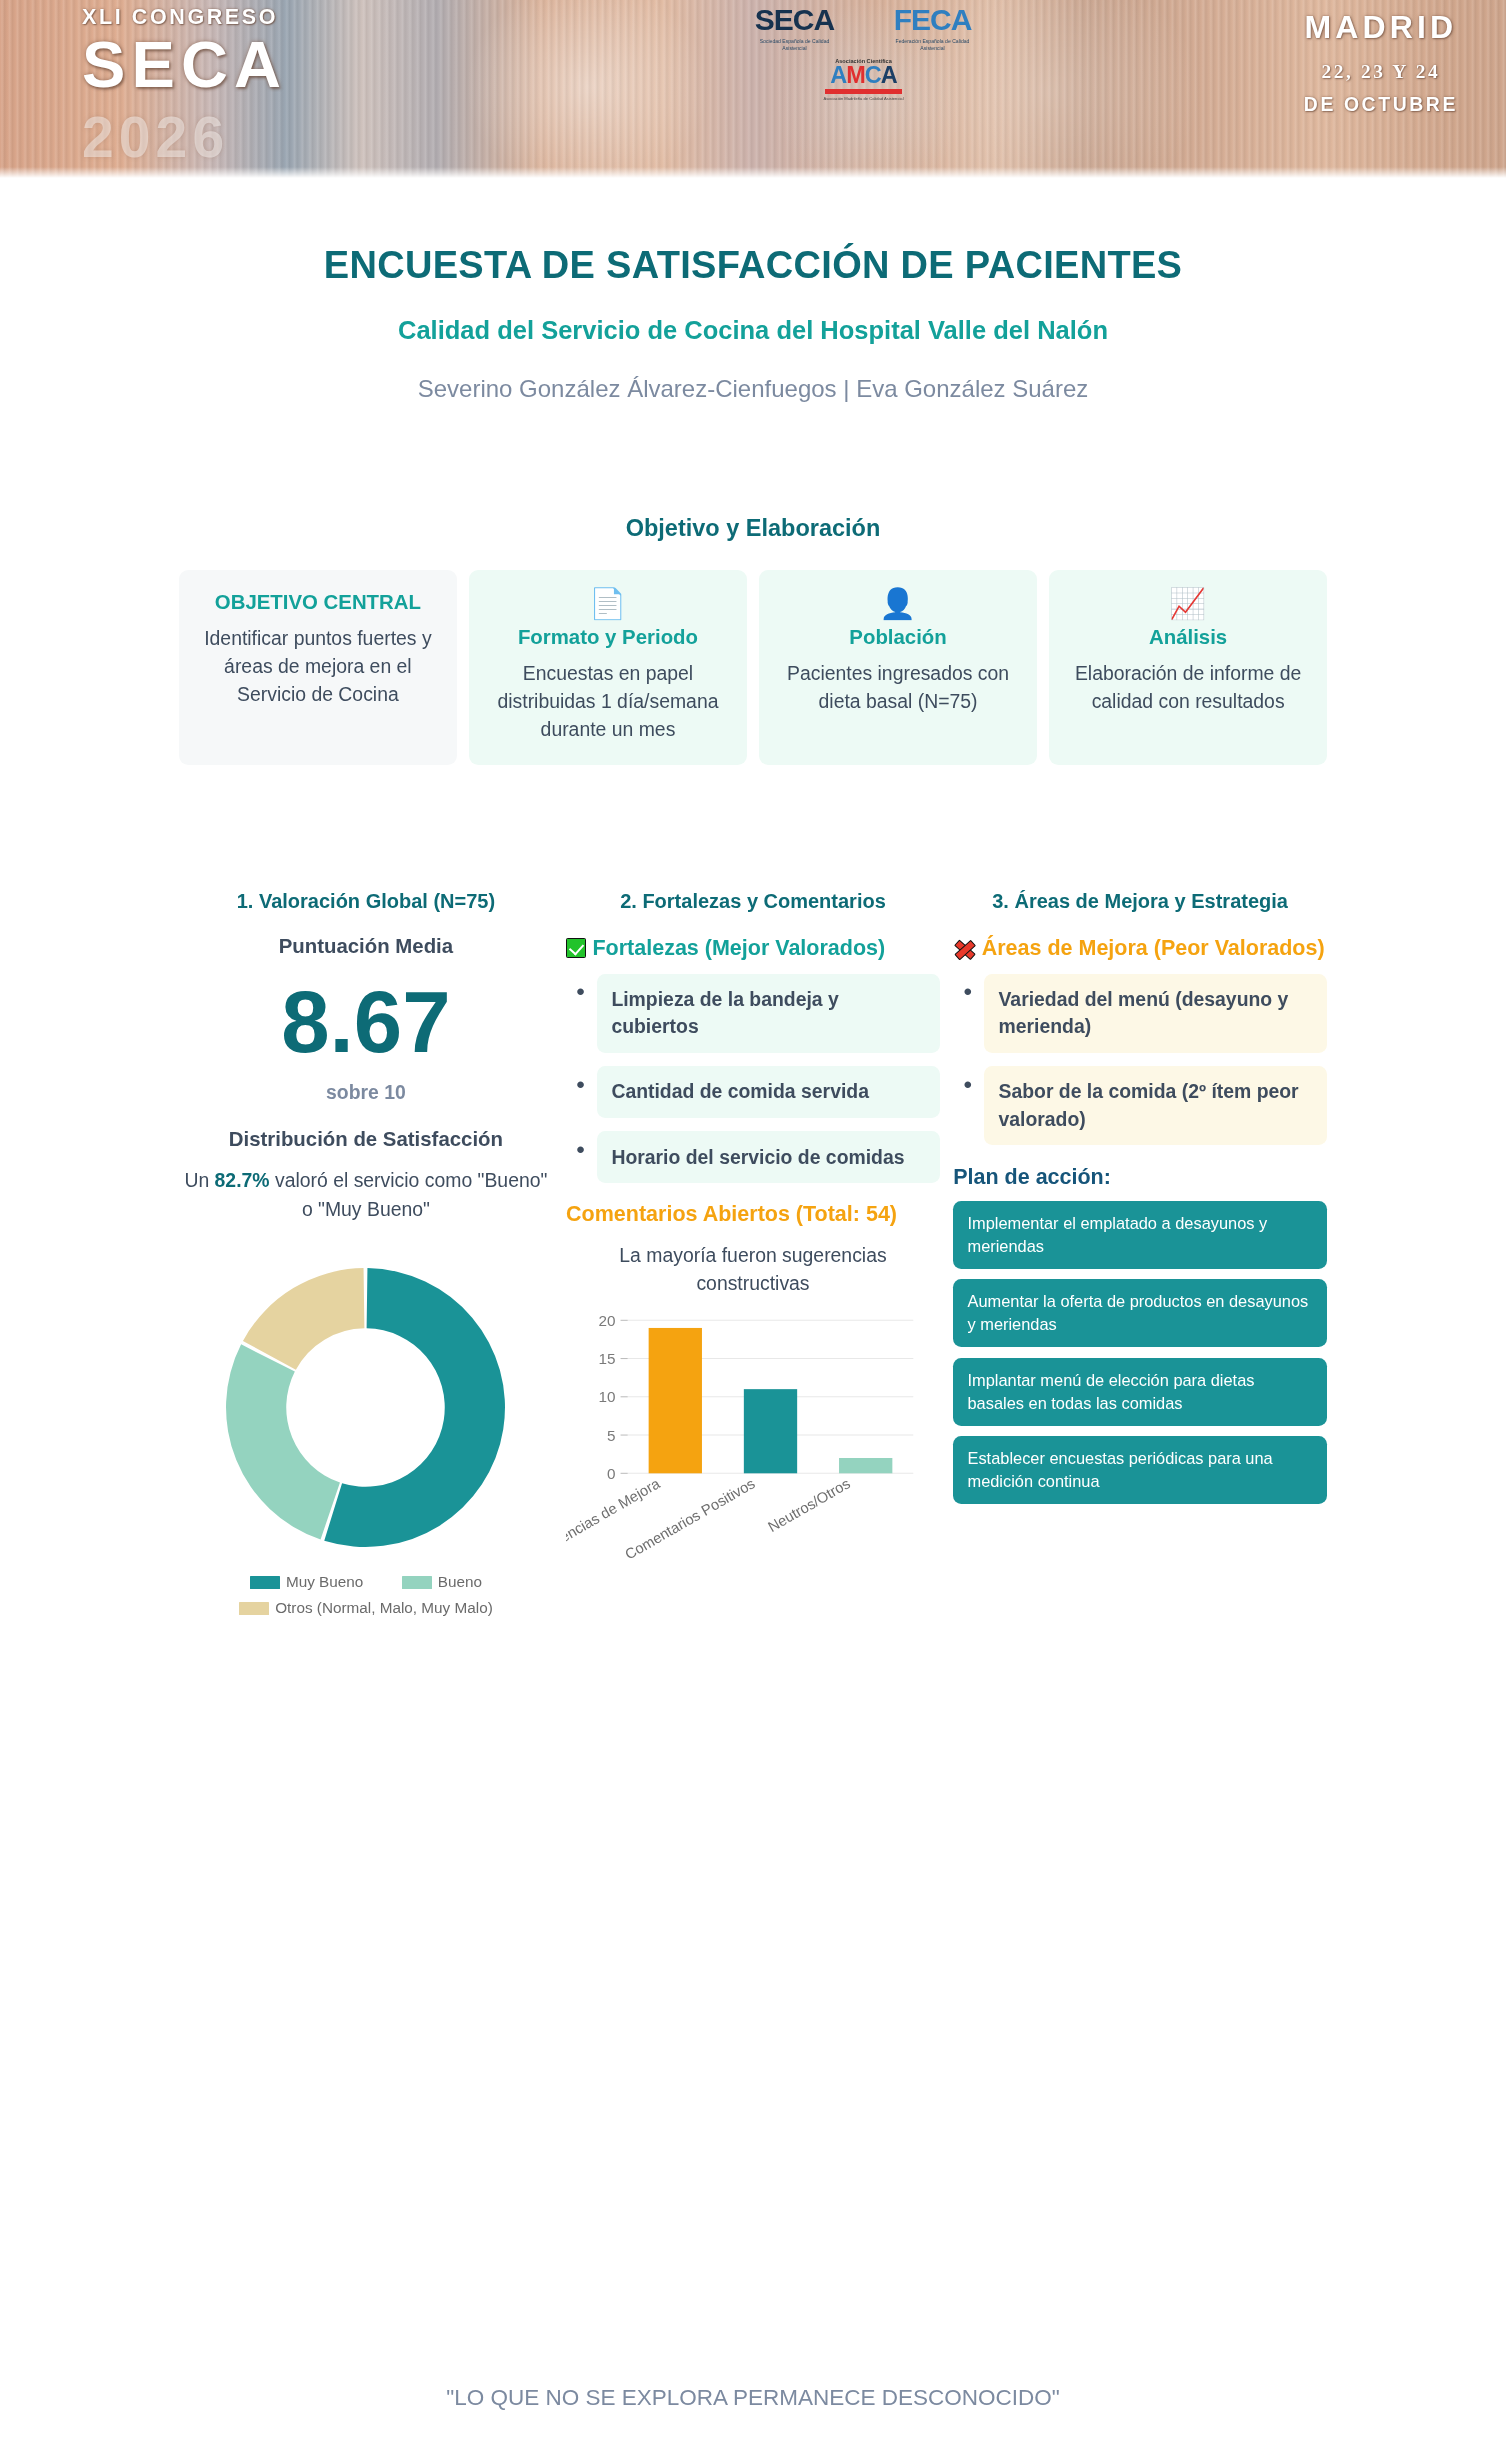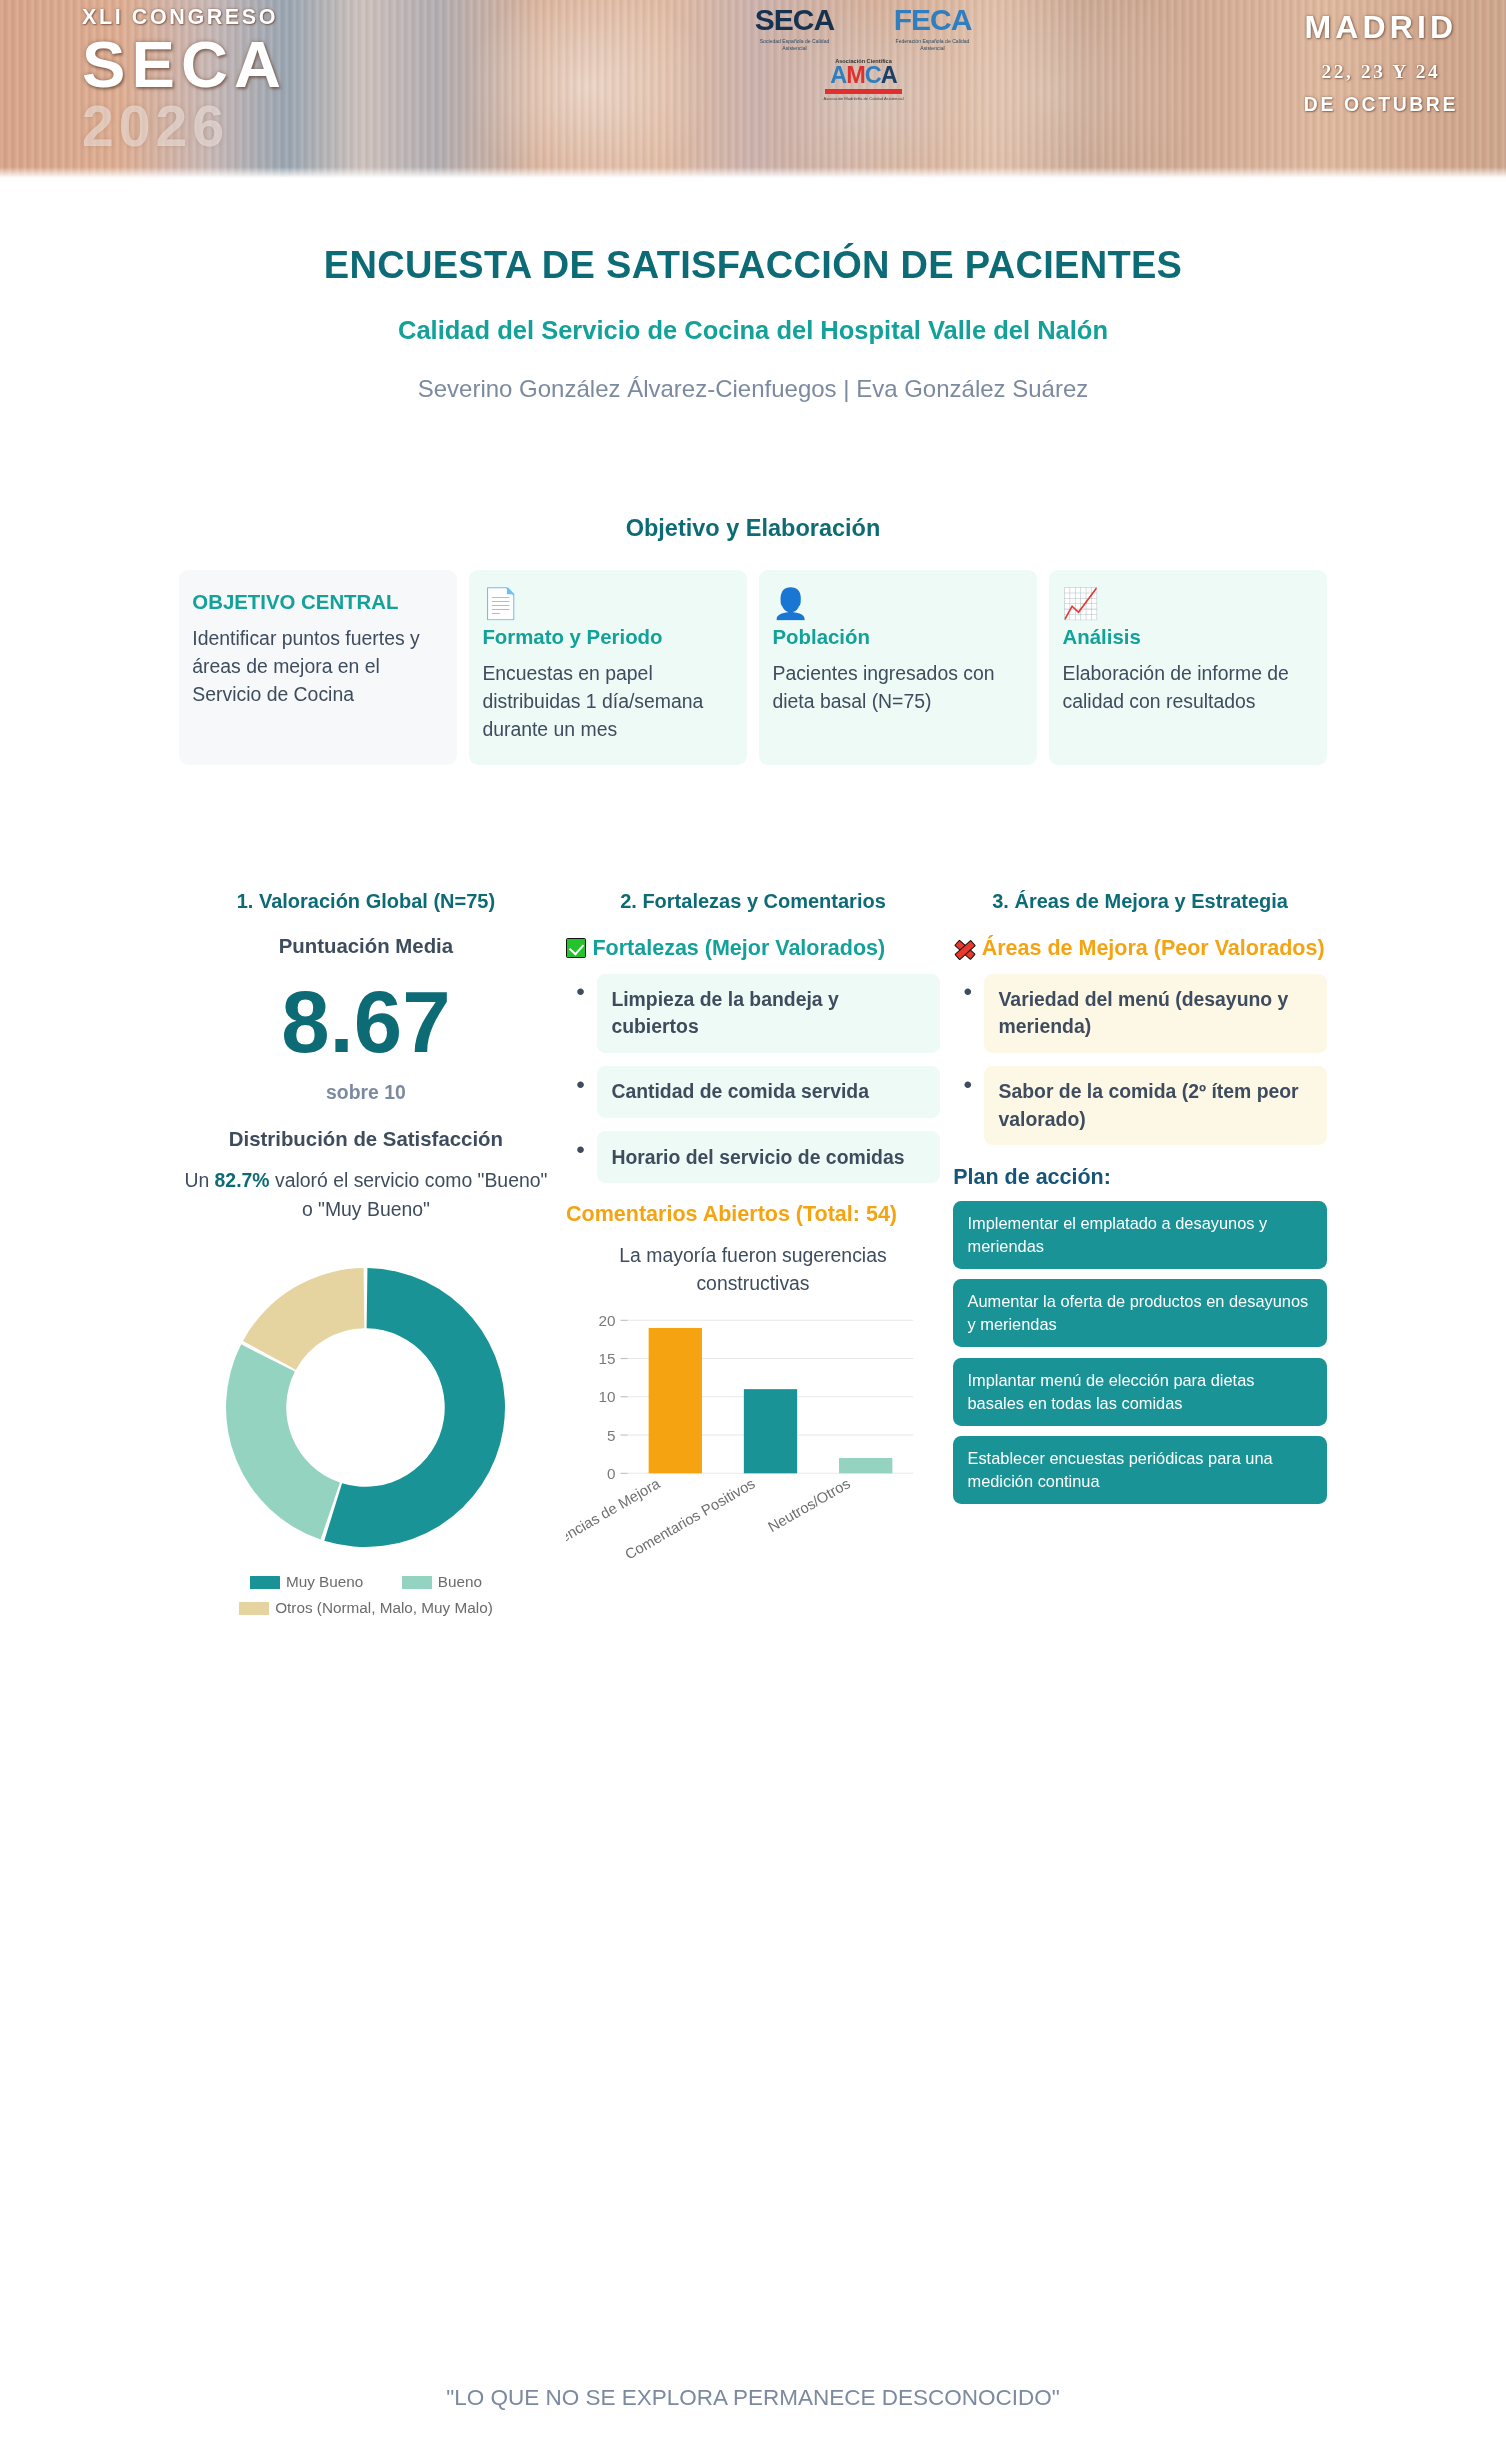--- a/index.html
+++ b/index.html
@@ -61,21 +61,21 @@
     letter-spacing: 2.6px;
     text-shadow: 0 0 2.6px rgba(120,80,60,.75), 1px 1px 1.5px rgba(90,60,45,.6);
   }
   .bl-seca {
     font-size: 65px; font-weight: bold; color: #ffffff;
     letter-spacing: 6.1px; margin-top: 3.1px;
     text-shadow: 0 0 4.1px rgba(120,80,60,.65), 1.5px 1.5px 2.6px rgba(90,60,45,.55);
   }
   .bl-year {
     font-size: 57px; font-weight: bold; color: rgba(255,255,255,0.44);
-    letter-spacing: 5.1px; margin-top: 1px;
+    letter-spacing: 5.1px; margin-top: 12px;
     text-shadow: 0 0 4.1px rgba(160,120,100,.35);
   }
   .banner-right {
     position: absolute; right: 48px; top: 11.2px; z-index: 4;
     text-align: center; line-height: 1.05;
   }
   .br-city {
     font-size: 32px; font-weight: bold; color: #ffffff; letter-spacing: 4.1px;
     text-shadow: 0 0 3.1px rgba(120,80,60,.7), 1px 1px 2px rgba(90,60,45,.55);
   }
@@ -122,20 +122,21 @@
   .section-heading {
     text-align: center; font-size: 23.5px; font-weight: bold;
     color: #0D6B76; margin-top: 112px;
   }
   .method-row {
     display: flex; justify-content: center; align-items: stretch;
     gap: 12.3px; margin-top: 28px; padding: 0 179px;
   }
   .method-card {
     flex: 1 1 0; border-radius: 9.2px; padding: 19.4px 13.3px 22.5px;
+    text-align: center;
   }
   .method-card.objective { background: #f6f8f9; }
   .method-card.teal { background: #edfaf5; }
   .method-icon { font-size: 30px; line-height: 1; margin-bottom: 5.1px; }
   .method-title {
     font-size: 20.4px; font-weight: bold; color: #13A19A; line-height: 1.32;
   }
   .method-title.objective-title { color: #13A19A; }
   .method-text {
     font-size: 19.4px; color: #3E4C5E; line-height: 1.45; margin-top: 7.2px;

